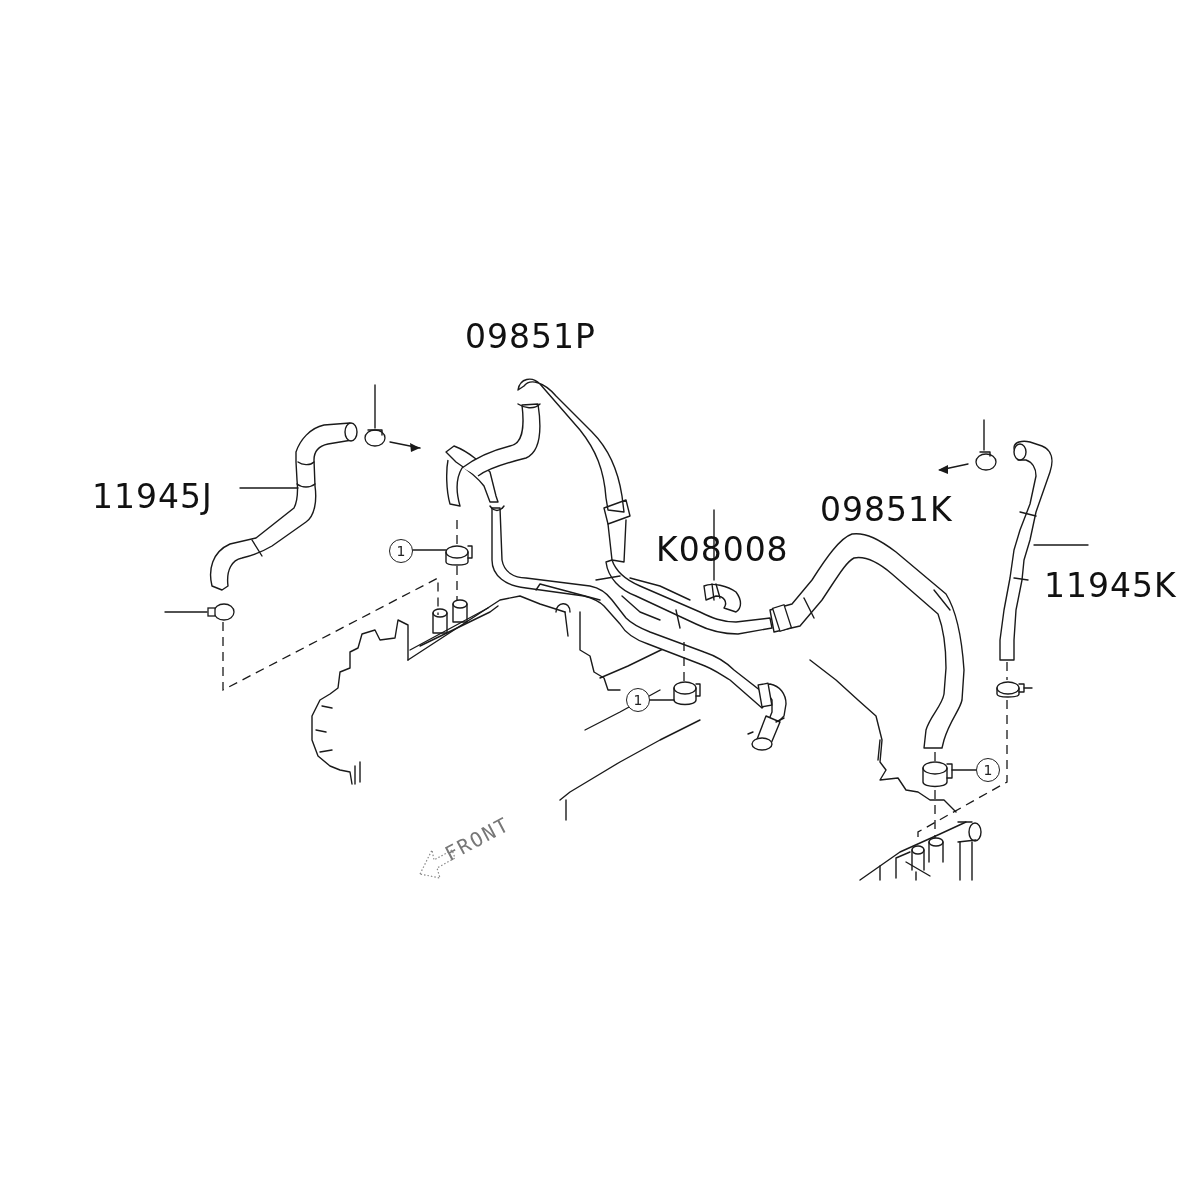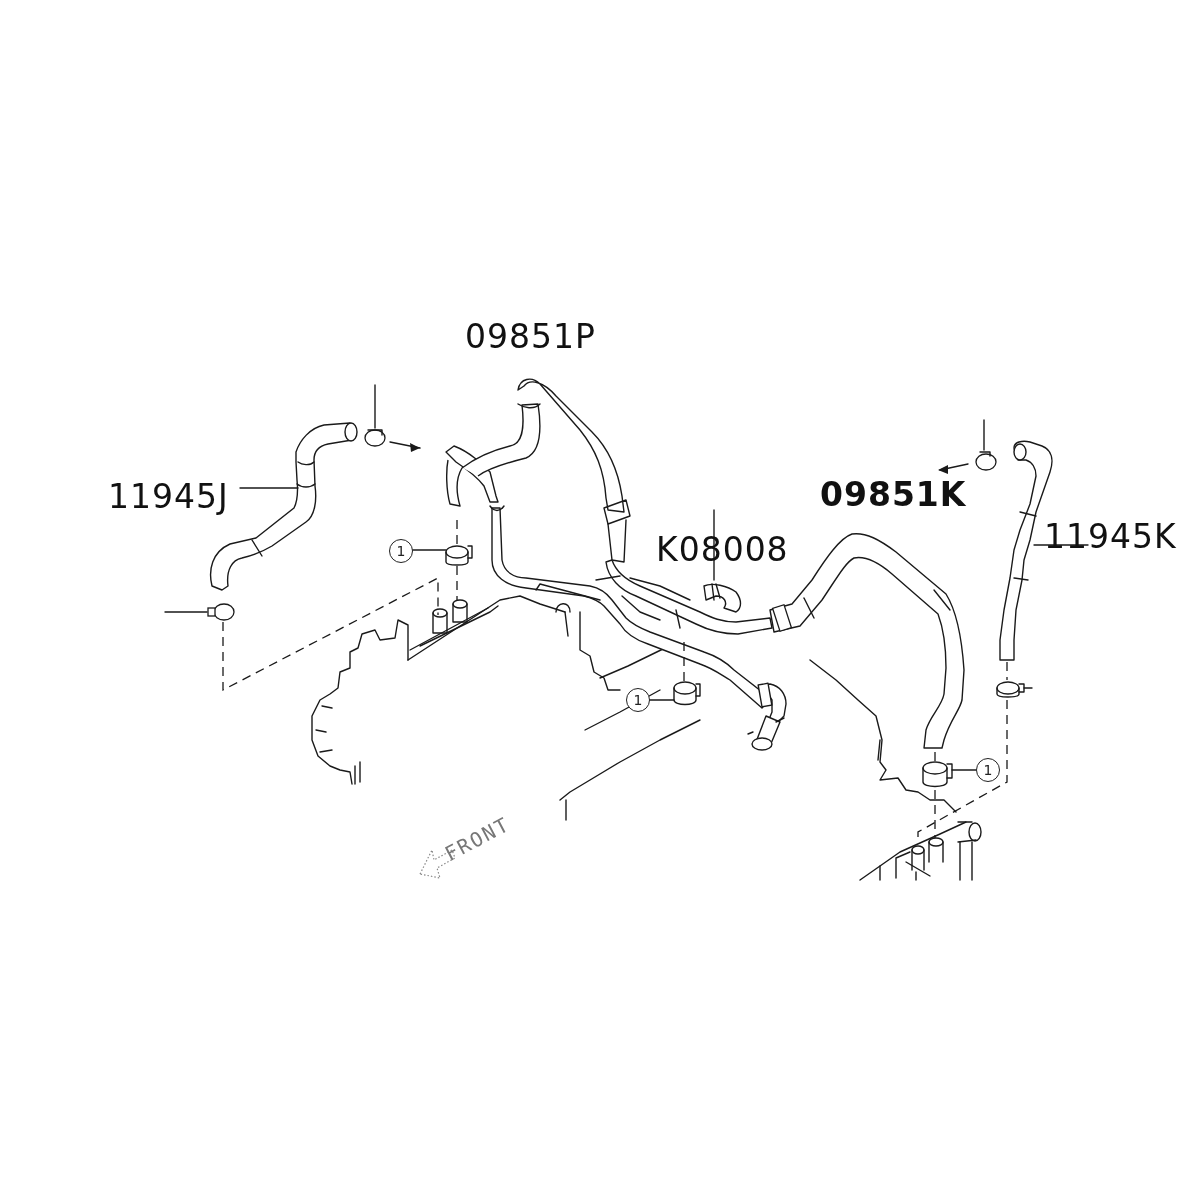--- a/index.html
+++ b/index.html
@@ -168,24 +168,24 @@
       <path class="ln" d="M929,842 L929,862 M943,842 L943,862"></path>
       <ellipse class="hose" cx="975" cy="832" rx="6" ry="9"></ellipse>
       <path class="ln" d="M958,822 L972,822 M958,842 L976,840"></path>
       <path class="ln" d="M960,842 L960,880 M972,842 L972,880"></path>
       <path class="ln" d="M906,862 L930,876 M916,872 L916,880"></path>
     </g>
   </svg>
 
   
   <div class="part-label" style="left:465px; top:320px;">09851P</div>
-  <div class="part-label" style="left:108px; top:480px;">11945J</div>
-  <div class="part-label" style="left:820px; top:478px;font-weight:bold;">09851K</div>
+  <div class="part-label" style="left:92px; top:480px;">11945J</div>
+  <div class="part-label" style="left:820px; top:493px;">09851K</div>
   <div class="part-label" style="left:643px; top:533px;margin-left:13px;">K08008</div>
-  <div class="part-label" style="left:1044px; top:520px;">11945K</div>
+  <div class="part-label" style="left:1044px; top:569px;">11945K</div>
 
   
   <div class="callout" style="left:389px; top:539px;">1</div>
   <div class="callout" style="left:626px; top:688px;">1</div>
   <div class="callout" style="left:976px; top:758px;">1</div>
 
   
   <div class="front-label" style="left:452px; top:842px;">FRONT</div>
 </div>
 

